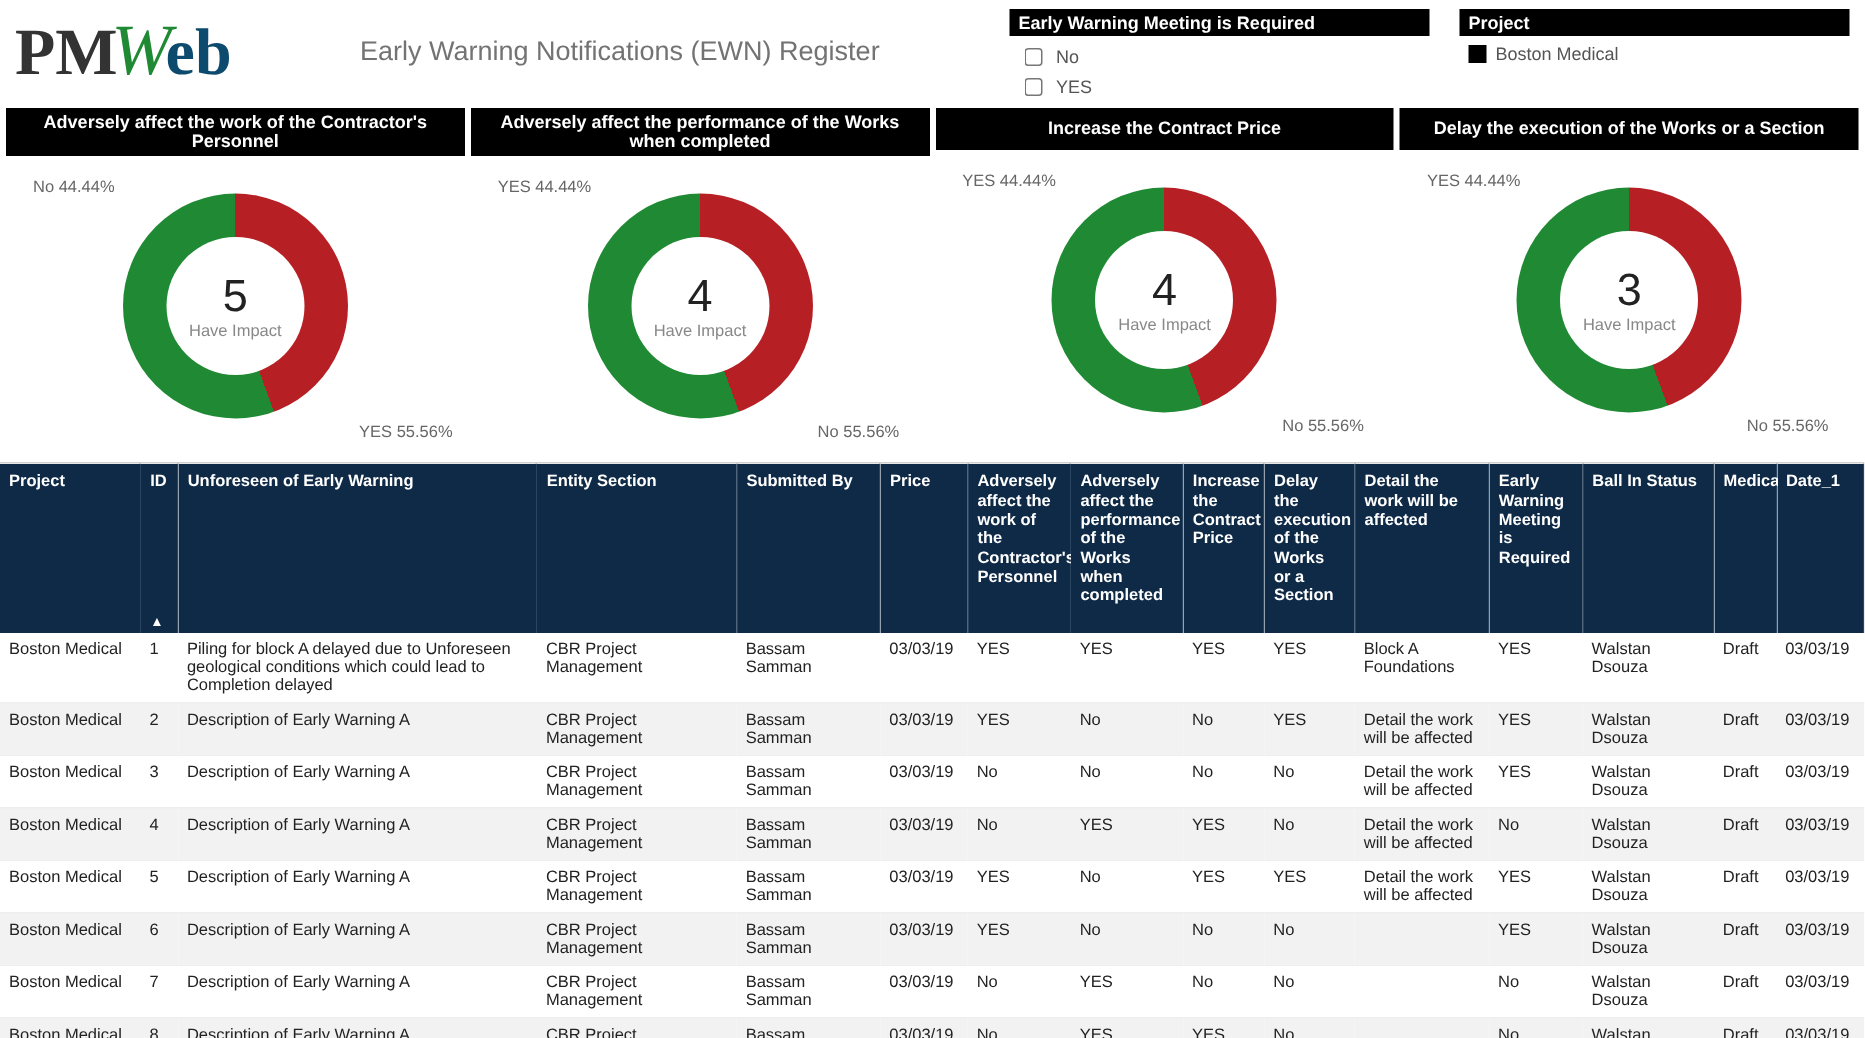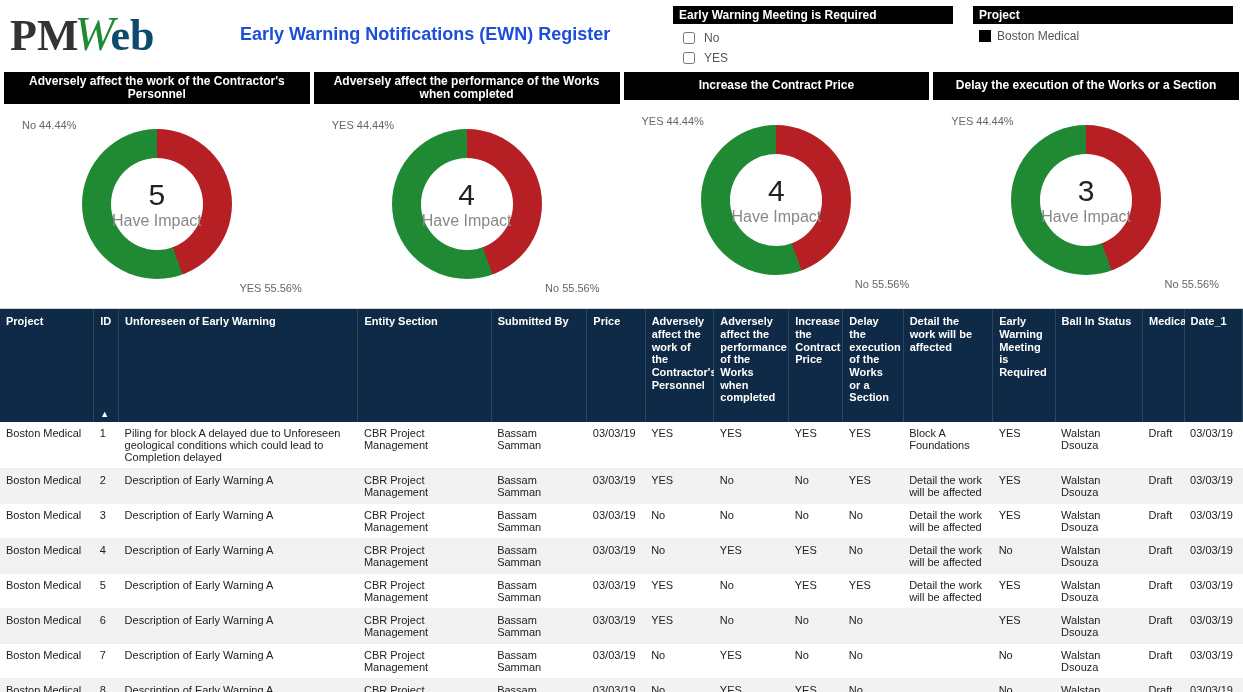--- a/index.html
+++ b/index.html
@@ -30,22 +30,22 @@
     height:60px;
     position:relative;
     user-select:none;
   }
   .logo .pm{font-size:44px;font-weight:700;font-family:Georgia,serif;color:#333;text-align:right;}
   .logo .w{font-size:48px;font-family:Georgia,serif;color:var(--green);font-style:italic;margin:0 -4px;}
   .logo .eb{font-size:44px;font-weight:700;font-family:Georgia,serif;color:#0c4a6e;}
   .logo sup{font-size:12px;vertical-align:top;position:relative;top:-18px;}
   .page-title{
     font-size:18px;
-    font-weight:700;
-    color:#1d4ed8;
+    font-weight:400;
+    color:#737373;
     padding-top:18px;
     flex:1;
   }
   .filter-box{
     width:280px;
     font-size:12px;
   }
   .filter-box .hdr{
     background:#000;
     color:#fff;
@@ -96,21 +96,21 @@
   .donut{
     width:150px;height:150px;border-radius:50%;
     position:relative;
     display:flex;align-items:center;justify-content:center;
   }
   .donut .hole{
     width:92px;height:92px;border-radius:50%;background:#fff;
     display:flex;flex-direction:column;align-items:center;justify-content:center;
   }
   .donut .hole .big{font-size:30px;color:#222;}
-  .donut .hole .sub{font-size:16px;color:#888;}
+  .donut .hole .sub{font-size:11px;color:#888;}
   .chart-area .lbl{
     position:absolute;font-size:11px;color:#666;white-space:nowrap;
   }
   
   .table-wrap{
     margin-top:4px;
     overflow-x:auto;
     border-top:1px solid var(--border);
   }
   table{

